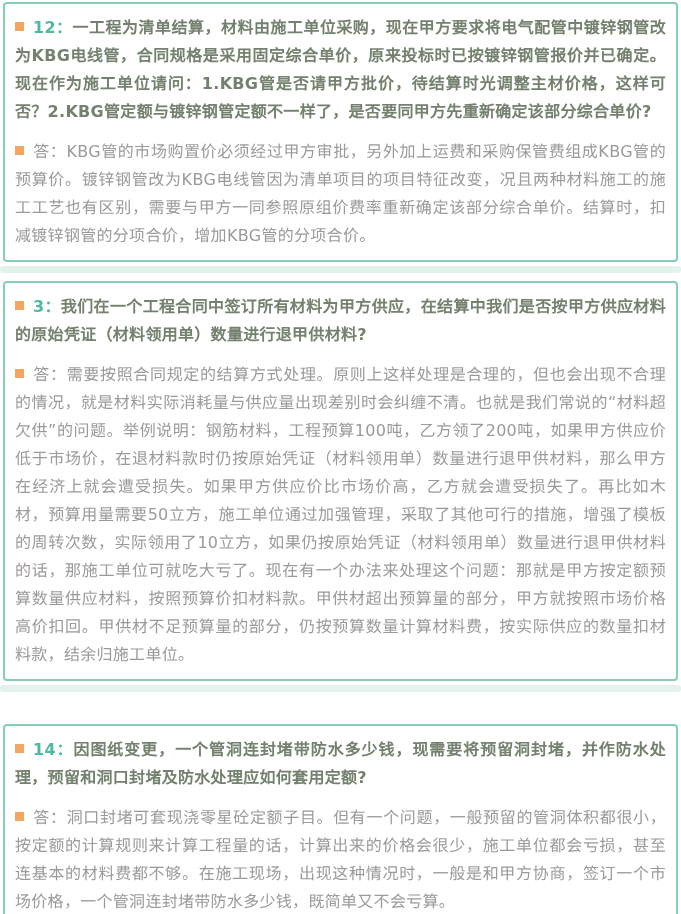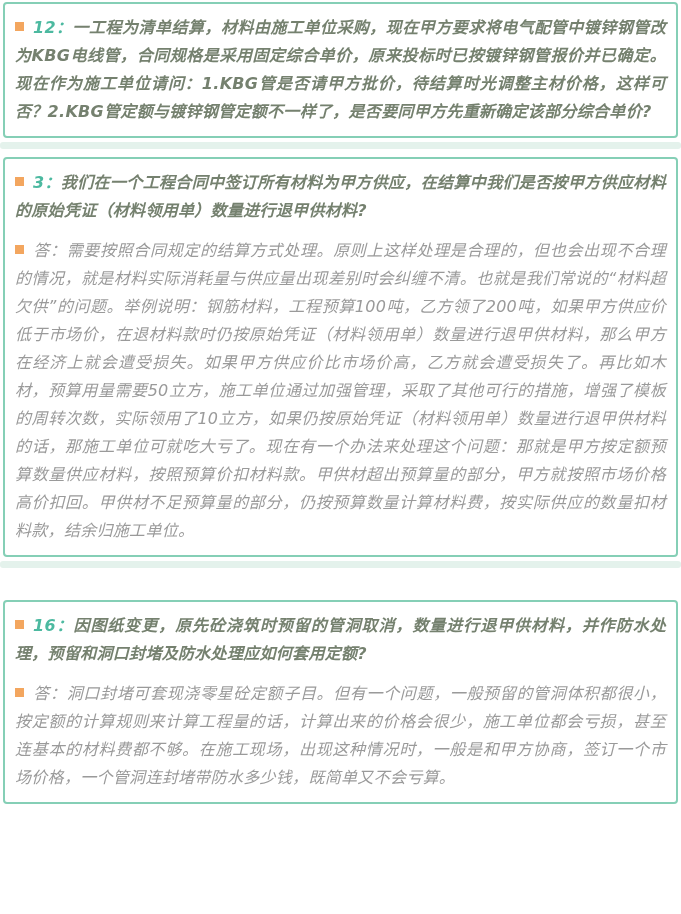--- a/index.html
+++ b/index.html
@@ -21,21 +21,20 @@
   .page {
     width: 681px;
     padding-top: 2px;
   }
   .qa-card {
     margin: 0 3px;
     background: var(--card-background);
     border: 2px solid var(--card-border);
     border-radius: 4px;
     padding: 10px 10px;
-    font-style: italic;
   }
   .shadow-strip {
     margin-top: 4px;
     height: 7px;
     width: 100%;
     background: var(--shadow-strip);
     border-radius: 3px;
   }
   .gap-small { height: 8px; }
   .gap-large { height: 32px; }
@@ -69,29 +68,30 @@
   }
   .a-label { color: var(--answer-text); }
 </style>
 </head>
 <body>
 
 <div class="page">
 
   <section class="qa-card">
     <p class="qa-line question"><span class="bullet-square"></span><span class="q-number">12：</span><span>一工程为清单结算，材料由施工单位采购，现在甲方要求将电气配管中镀锌钢管改为KBG电线管，合同规格是采用固定综合单价，原来投标时已按镀锌钢管报价并已确定。现在作为施工单位请问：1.KBG管是否请甲方批价，待结算时光调整主材价格，这样可否？2.KBG管定额与镀锌钢管定额不一样了，是否要同甲方先重新确定该部分综合单价?</span></p>
+    <p class="qa-line answer"><span class="bullet-square"></span><span class="a-label">答：</span><span>KBG管的市场购置价必须经过甲方审批，另外加上运费和采购保管费组成KBG管的预算价。镀锌钢管改为KBG电线管因为清单项目的项目特征改变，况且两种材料施工的施工工艺也有区别，需要与甲方一同参照原组价费率重新确定该部分综合单价。结算时，扣减镀锌钢管的分项合价，增加KBG管的分项合价。</span></p>
   </section>
   <div class="shadow-strip"></div>
   <div class="gap-small"></div>
 
   <section class="qa-card">
     <p class="qa-line question"><span class="bullet-square"></span><span class="q-number">3：</span><span>我们在一个工程合同中签订所有材料为甲方供应，在结算中我们是否按甲方供应材料的原始凭证（材料领用单）数量进行退甲供材料?</span></p>
     <p class="qa-line answer"><span class="bullet-square"></span><span class="a-label">答：</span><span>需要按照合同规定的结算方式处理。原则上这样处理是合理的，但也会出现不合理的情况，就是材料实际消耗量与供应量出现差别时会纠缠不清。也就是我们常说的“材料超欠供”的问题。举例说明：钢筋材料，工程预算100吨，乙方领了200吨，如果甲方供应价低于市场价，在退材料款时仍按原始凭证（材料领用单）数量进行退甲供材料，那么甲方在经济上就会遭受损失。如果甲方供应价比市场价高，乙方就会遭受损失了。再比如木材，预算用量需要50立方，施工单位通过加强管理，采取了其他可行的措施，增强了模板的周转次数，实际领用了10立方，如果仍按原始凭证（材料领用单）数量进行退甲供材料的话，那施工单位可就吃大亏了。现在有一个办法来处理这个问题：那就是甲方按定额预算数量供应材料，按照预算价扣材料款。甲供材超出预算量的部分，甲方就按照市场价格高价扣回。甲供材不足预算量的部分，仍按预算数量计算材料费，按实际供应的数量扣材料款，结余归施工单位。</span></p>
   </section>
   <div class="shadow-strip"></div>
   <div class="gap-large"></div>
 
   <section class="qa-card">
-    <p class="qa-line question"><span class="bullet-square"></span><span class="q-number">16：</span><span>因图纸变更，原先砼浇筑时预留的管洞取消，数量进行退甲供材料，并作防水处理，预留和洞口封堵及防水处理应如何套用定额?</span></p>
+    <p class="qa-line question"><span class="bullet-square"></span><span class="q-number">14：</span><span>因图纸变更，一个管洞连封堵带防水多少钱，现需要将预留洞封堵，并作防水处理，预留和洞口封堵及防水处理应如何套用定额?</span></p>
     <p class="qa-line answer"><span class="bullet-square"></span><span class="a-label">答：</span><span>洞口封堵可套现浇零星砼定额子目。但有一个问题，一般预留的管洞体积都很小，按定额的计算规则来计算工程量的话，计算出来的价格会很少，施工单位都会亏损，甚至连基本的材料费都不够。在施工现场，出现这种情况时，一般是和甲方协商，签订一个市场价格，一个管洞连封堵带防水多少钱，既简单又不会亏算。</span></p>
   </section>
 
 </div>
 
 </body></html>

